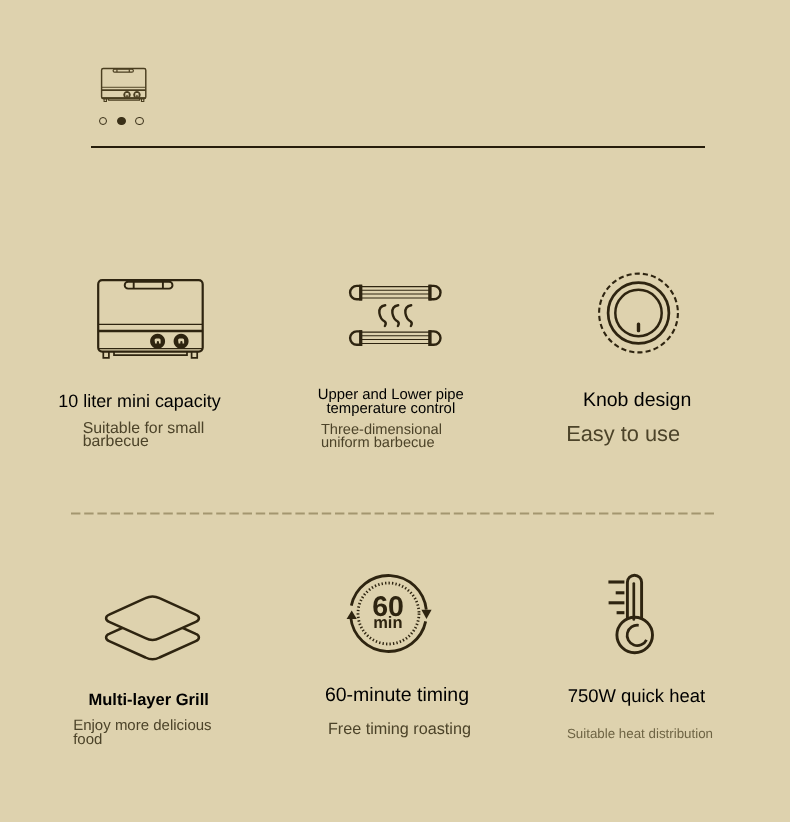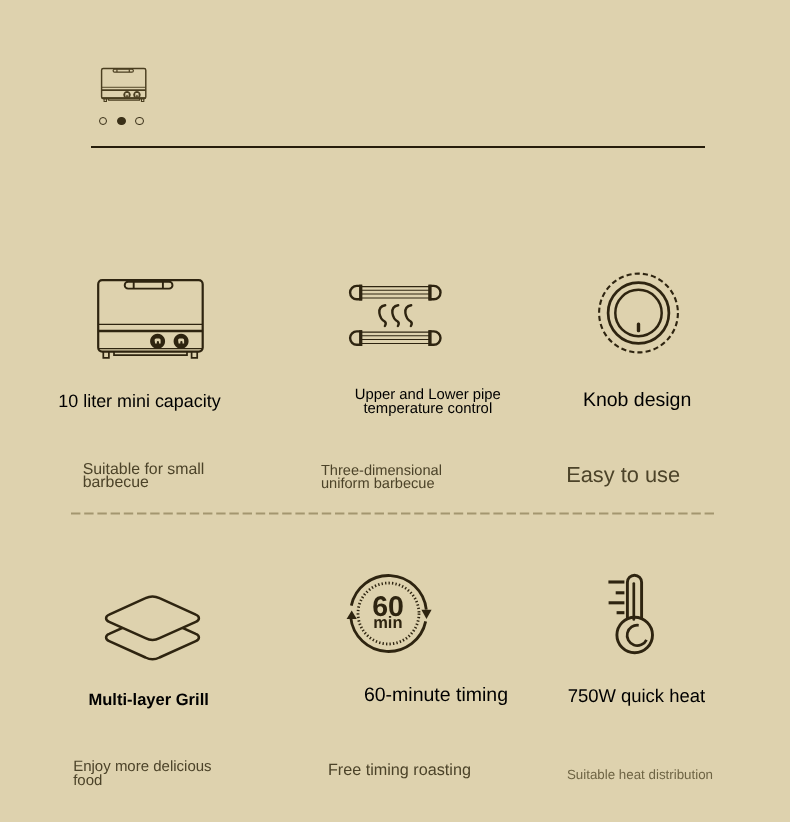--- a/index.html
+++ b/index.html
@@ -12,21 +12,21 @@
 
   
   #hero-icon{left:101px;top:68px;}
   #dots{left:99px;top:116.8px;display:flex;gap:9.8px;align-items:center;}
   .dot{width:8.4px;height:8.4px;border-radius:50%;box-sizing:border-box;border:1.7px solid #3a3018;}
   .dot.on{background:#3a3018;}
   #rule{left:91px;top:145.6px;width:614px;height:2.5px;background:#261d0b;}
   #dashed{left:71px;top:511.5px;}
 
   .title{position:absolute;color:#000000;white-space:nowrap;text-align:center;}
-  .sub{position:absolute;color:#4c4329;margin-top:41px;}
+  .sub{position:absolute;color:#4c4329;}
 </style>
 </head>
 <body>
 
 <div class="page">
 
   <div class="abs" id="hero-icon">
     <svg width="46" height="35" viewBox="0 0 46 35">
       <g transform="scale(0.423)" fill="none" stroke="#4a3e20" stroke-linejoin="round">
         <rect x="1.4" y="1.4" width="104.5" height="71.4" rx="4" stroke-width="3.4"></rect>
@@ -166,37 +166,37 @@
       </g>
     </svg>
   </div>
 
   <div class="title" style="left:58.3px;top:391.4px;font-size:17.93px;line-height:20.6px;">10 liter mini capacity</div>
   <div class="sub" style="left:82.7px;top:423px;font-size:15.87px;line-height:12.5px;">
     <div>Suitable for small</div>
     <div>barbecue</div>
   </div>
 
-  <div class="title" style="left:317.8px;top:387.9px;font-size:14.85px;line-height:14.5px;margin-left:37px;">
+  <div class="title" style="left:317.8px;top:387.9px;font-size:14.85px;line-height:14.5px;">
     <div>Upper and Lower pipe</div>
     <div>temperature control</div>
   </div>
   <div class="sub" style="left:320.9px;top:424.4px;font-size:14.62px;line-height:12.5px;">
     <div>Three-dimensional</div>
     <div>uniform barbecue</div>
   </div>
 
   <div class="title" style="left:582.9px;top:390.4px;font-size:19.5px;line-height:21.2px;">Knob design</div>
   <div class="sub" style="left:566.2px;top:421.6px;font-size:21.8px;line-height:23px;">Easy to use</div>
 
   <div class="title" style="left:88.5px;top:689.7px;font-size:16.54px;line-height:19px;font-weight:bold;">Multi-layer Grill</div>
   <div class="sub" style="left:73.2px;top:719px;font-size:15.0px;line-height:13.5px;">
     <div>Enjoy more delicious</div>
     <div>food</div>
   </div>
 
-  <div class="title" style="left:324.9px;top:685.3px;font-size:19.5px;line-height:21.4px;margin-left:39px;">60-minute timing</div>
+  <div class="title" style="left:324.9px;top:685.3px;font-size:19.5px;line-height:21.4px;">60-minute timing</div>
   <div class="sub" style="left:327.9px;top:720.3px;font-size:16.2px;line-height:19.2px;text-align:right;">Free timing roasting</div>
 
   <div class="title" style="left:567.7px;top:686px;font-size:18.45px;line-height:20.7px;">750W quick heat</div>
   <div class="sub" style="left:566.9px;top:726.2px;font-size:13.35px;line-height:16.1px;color:#6e6444;">Suitable heat distribution</div>
 
 </div>
 
 </body></html>

